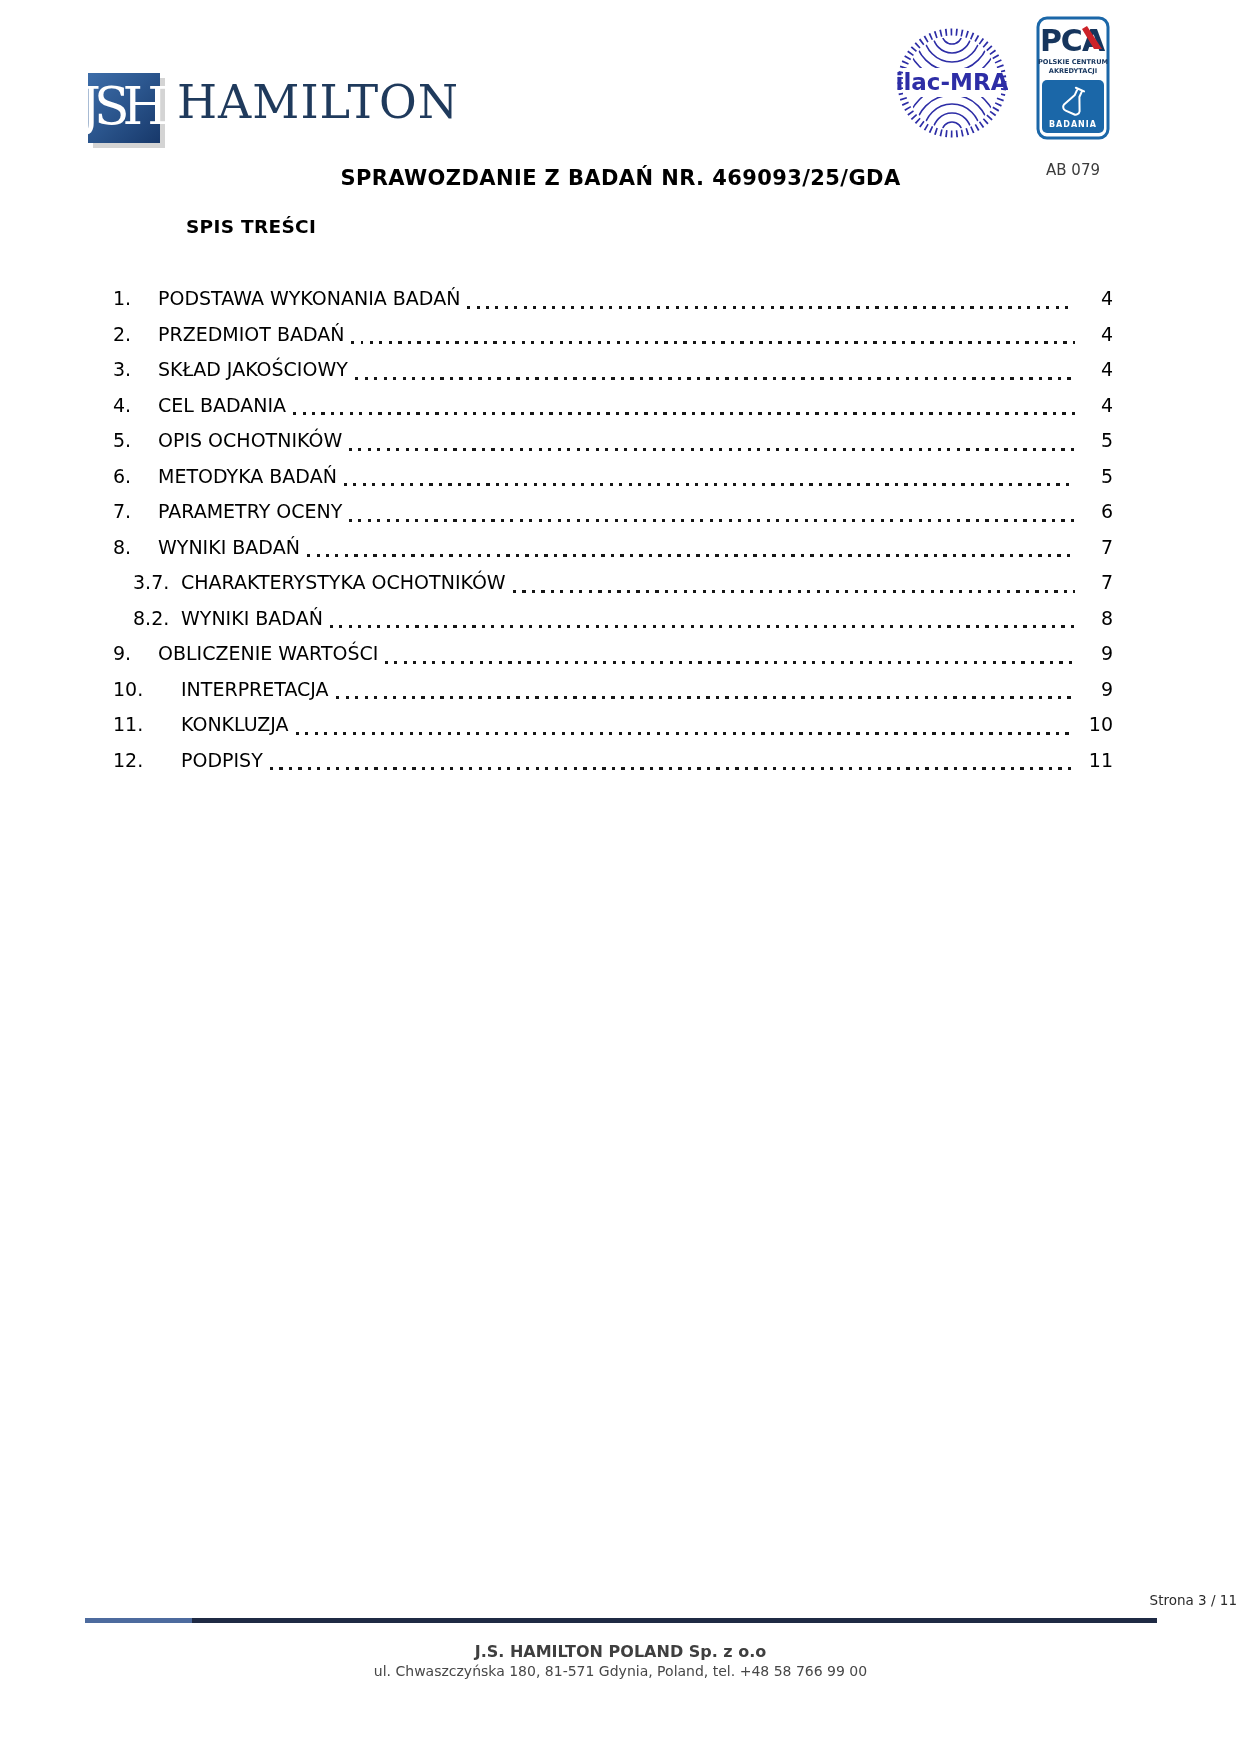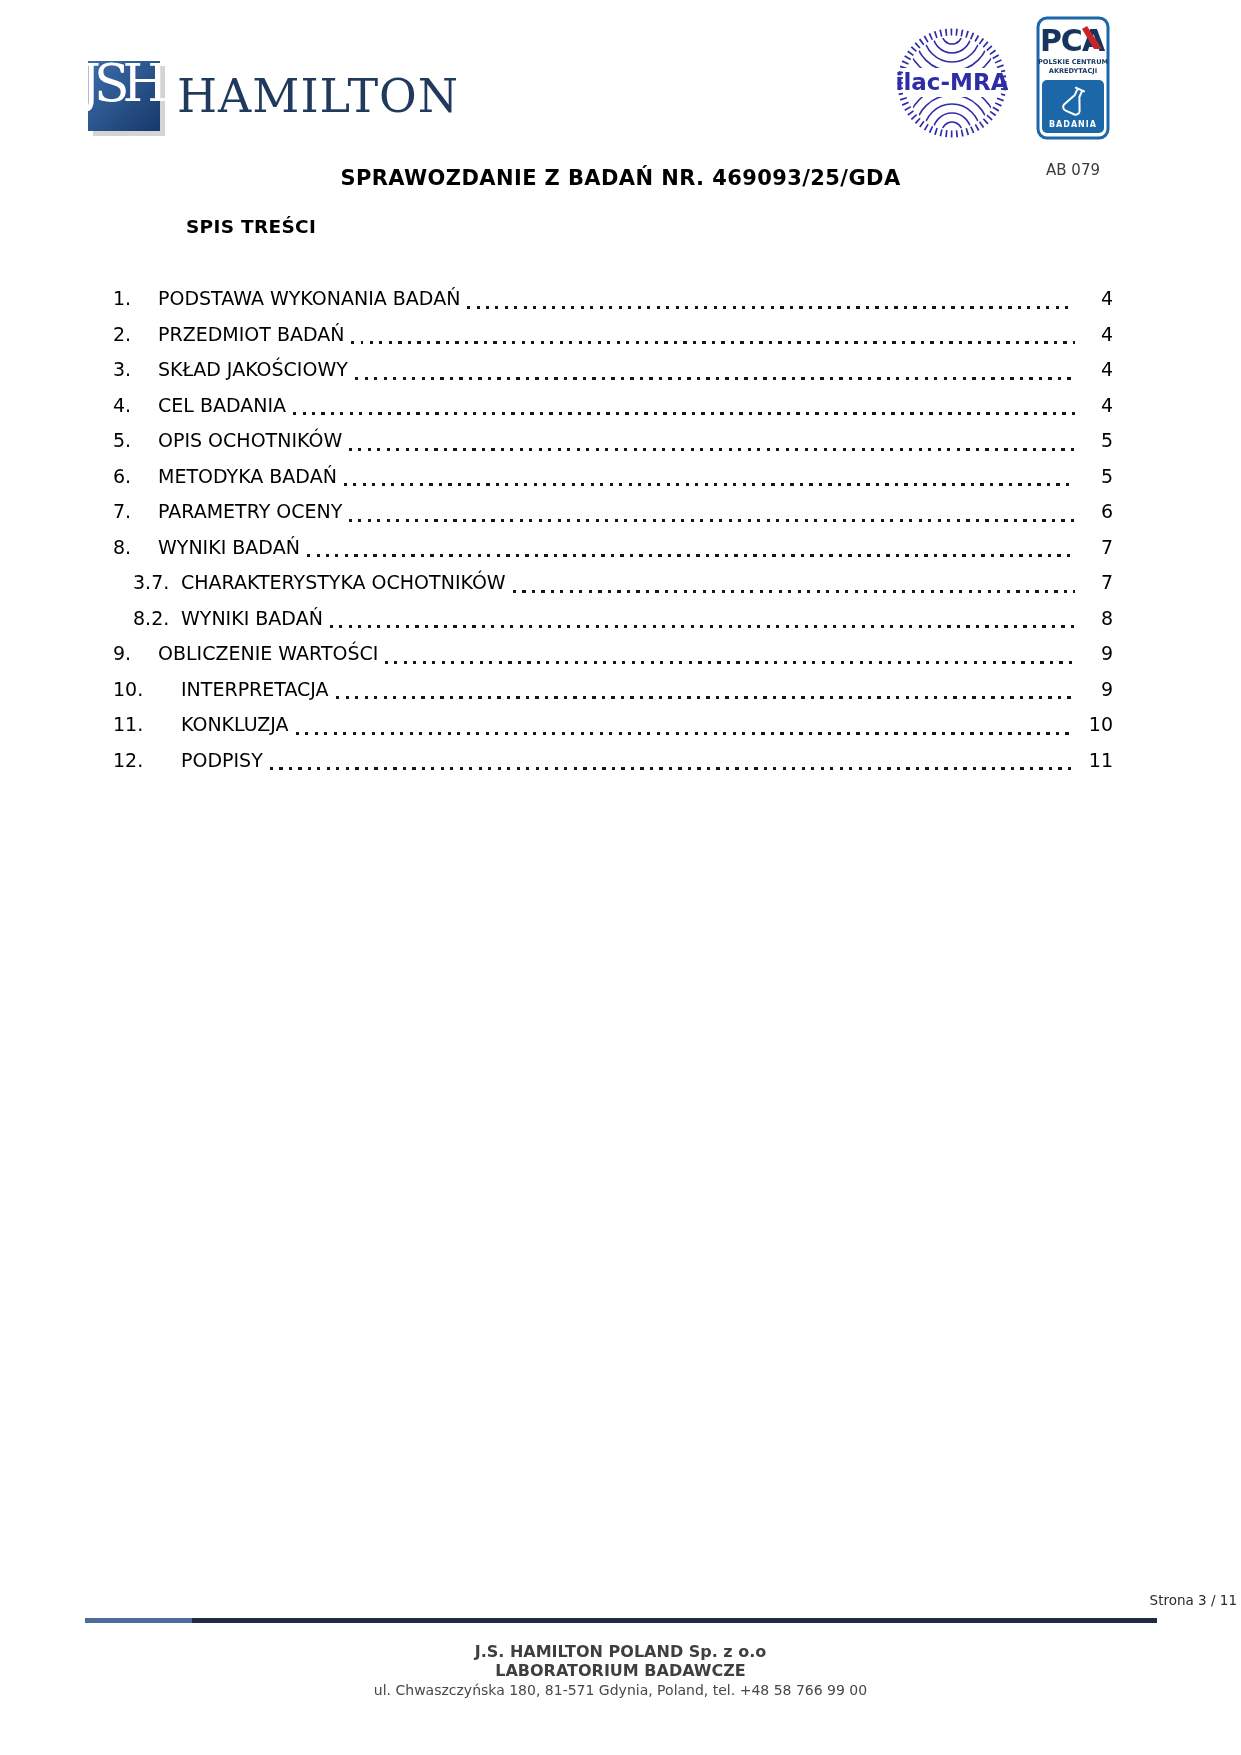--- a/index.html
+++ b/index.html
@@ -8,21 +8,21 @@
     background:#ffffff; overflow:hidden;
     font-family:"DejaVu Sans","Liberation Sans",sans-serif; color:#000;
   }
 
   
   .logo-wrap { position:absolute; left:88px; top:61px; display:flex; align-items:center; }
   .logo-square {
     width:72px; height:70px;
     background:linear-gradient(135deg,#3d6da9 0%,#2c578f 45%,#17386a 100%);
     box-shadow:5px 5px 0 rgba(160,160,160,0.45);
-    display:flex; align-items:flex-start; justify-content:center;
+    display:flex; align-items:center; justify-content:center;margin-top:12px;
   }
   .logo-monogram {
     font-family:"DejaVu Serif","Liberation Serif",serif;
     color:#fff; font-size:52px; line-height:1; letter-spacing:-7px;
     padding-right:7px; margin-top:-4px;
   }
   .logo-brand {
     font-family:"DejaVu Serif","Liberation Serif",serif;
     font-size:46px; color:#1f3a5c; letter-spacing:1px; margin-left:17px; line-height:70px;
   }
@@ -217,17 +217,16 @@
         <span class="toc-label">PODPISY</span>
         <span class="toc-leader"></span>
         <span class="toc-page">11</span>
       </div>
     </div>
 
   <div class="page-indicator">Strona 3 / 11</div>
   <div class="footer-rule"></div>
   <div class="footer-block">
     <div class="footer-company">J.S. HAMILTON POLAND Sp. z o.o</div>
-    <div class="footer-lab">LABORATORIUM BADAWCZE</div>
     <div class="footer-address">ul. Chwaszczyńska 180, 81-571 Gdynia, Poland, tel. +48 58 766 99 00</div>
   </div>
 
 </div>
 
 </body></html>

